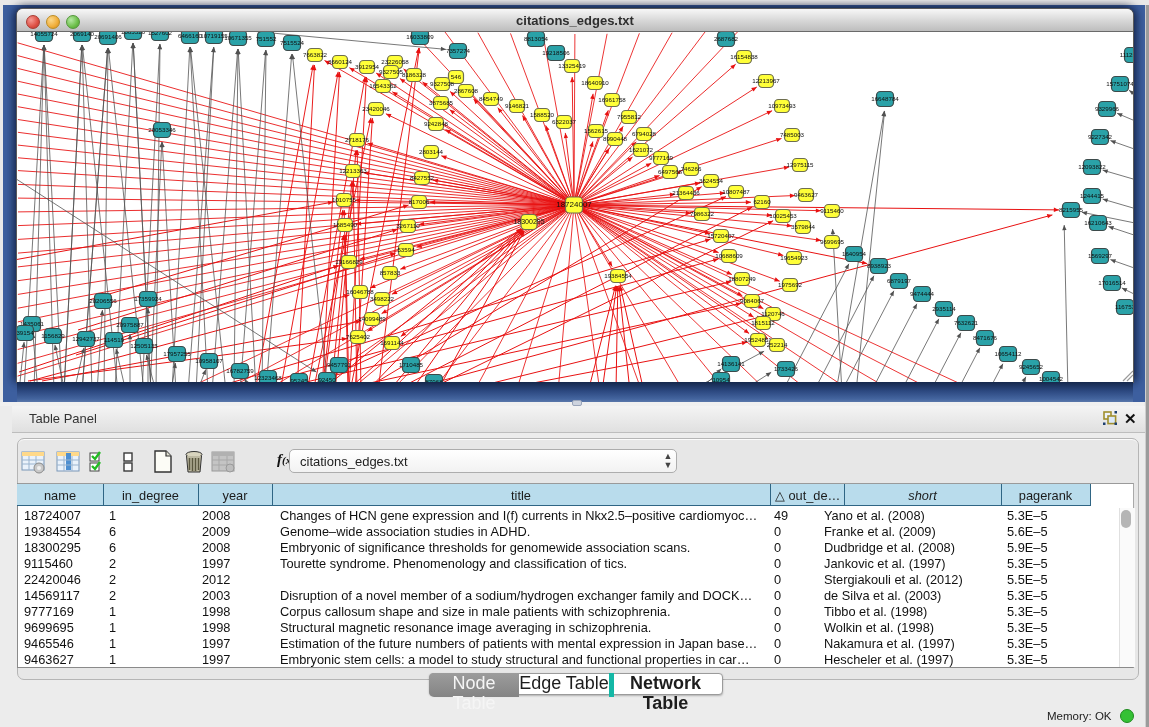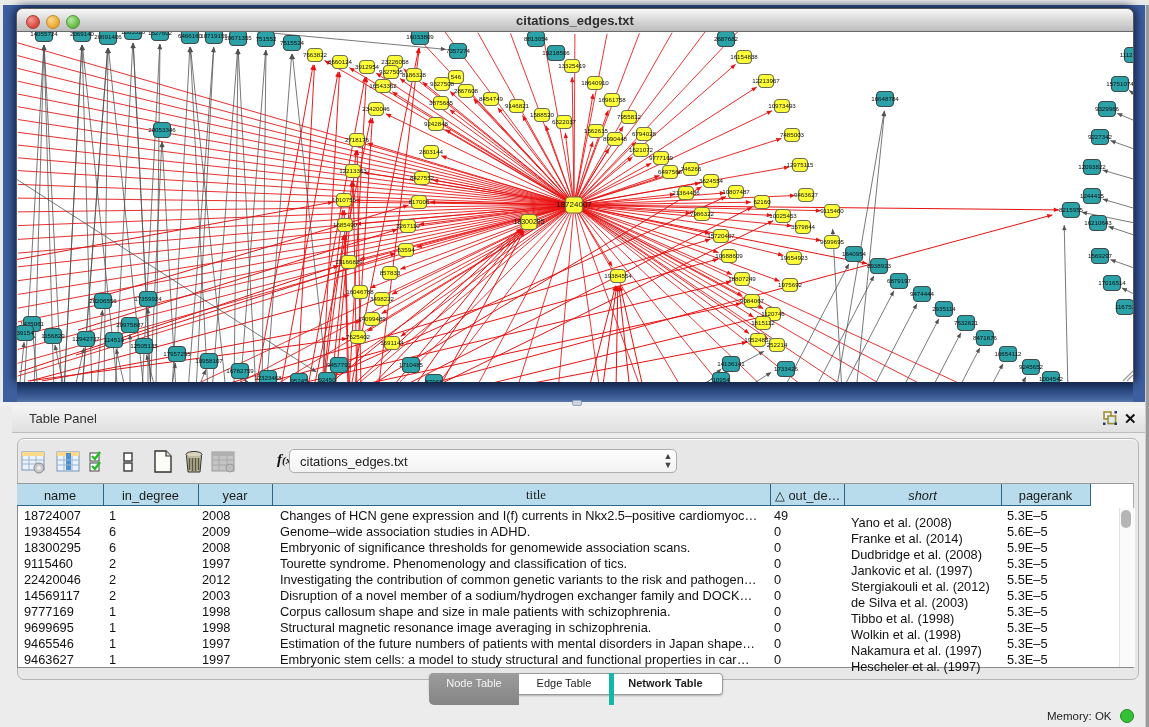--- a/index.html
+++ b/index.html
@@ -36,28 +36,28 @@
 #stepper{left:661px;top:452px;width:14px;height:18px;font-size:9px;color:#444;line-height:9px;text-align:center;}
 
 #tviewport{left:17px;top:483px;width:1117px;height:185px;background:#fff;border-top:1px solid #9a9a9a;border-bottom:1px solid #8a8a8a;border-left:1px solid #8a8a8a;border-right:1px solid #aaa;box-sizing:border-box;}
 #thead{left:17px;top:484px;width:1073px;height:22px;background:#b9dcec;border-bottom:1px solid #2f6584;box-sizing:border-box;}
 .hcell{position:absolute;top:488px;font-size:12.8px;color:#1b1b1b;text-align:center;}
 .hsep{position:absolute;top:484px;height:22px;width:1px;background:#2f6584;}
 .trow{position:absolute;left:17px;width:1073px;height:16px;font-size:12.8px;line-height:16px;color:#111;}
 .trow span{position:absolute;top:0;white-space:nowrap;overflow:hidden;}
 .c1{left:7px;width:90px;}.c2{left:92px;width:90px;}.c3{left:185px;width:70px;}
 .c4{left:263px;width:498px;}.c5{left:757px;width:70px;}
-.c6{left:834px;width:157px;margin-top:7px;}.c7{left:990px;width:95px;}
+.c6{left:807px;width:157px;}.c7{left:990px;width:95px;}
 
 #sbar{left:1119px;top:508px;width:15px;height:159px;background:#fafafa;border-left:1px solid #e0e0e0;}
 #sthumb{left:1121px;top:510px;width:10px;height:18px;background:#b5b5b5;border-radius:5px;}
 
 #tabs{left:429px;top:673px;height:20px;border:1px solid #9b9b9b;border-radius:4px;background:#fff;
  box-shadow:0 1px 0 rgba(255,255,255,.7);}
-.tab{position:absolute;top:673px;height:32px;line-height:20px;font-size:11px;color:#1d1d1d;text-align:center;}
+.tab{position:absolute;top:673px;height:24px;line-height:20px;font-size:18px;color:#1d1d1d;text-align:center;}
 #tab1{left:429px;width:90px;background:linear-gradient(#9c9c9c,#848484);color:#f5f5f5;border-radius:5px 0 0 5px;}
 #tab2{left:519px;width:90px;border-right:5px solid #14b8a6;}
 #tab3{left:609px;width:113px;font-weight:bold;}
 
 #mem{right:28px;top:710px;font-size:11.5px;color:#222;}
 #memdot{left:1120px;top:709px;width:12px;height:12px;border-radius:50%;background:#35c135;border:1px solid #1f8a1f;}
 </style></head>
 <body>
 <div id="stage">
 <div class="abs" id="topgray"></div>
@@ -840,21 +840,21 @@
       <circle cx="19" cy="18" r="4" fill="#bdbdbd" stroke="#9a9a9a"></circle>
     </svg>
 <div class="abs" style="left:249px;top:451px;font-size:15px;color:#111;font-style:italic;font-weight:bold;font-family:'Liberation Serif',serif;margin-left:28px;">f<span style="font-size:11px;">(x)</span></div>
 <div class="abs" id="combo">citations_edges.txt</div>
 <div class="abs" id="stepper">▲<br>▼</div>
 <div class="abs" id="tviewport"></div>
 <div class="abs" id="thead"></div>
 <div class="hcell" style="left:17px;width:86px;">name</div>
 <div class="hcell" style="left:103px;width:95px;">in_degree</div>
 <div class="hcell" style="left:198px;width:74px;">year</div>
-<div class="hcell" style="left:287px;width:498px;font-family:Liberation Serif, serif;">title</div>
+<div class="hcell" style="left:272px;width:498px;">title</div>
 <div class="hcell" style="left:770px;width:74px;text-align:left;padding-left:5px;">△ out_de…</div>
 <div class="hcell" style="left:844px;width:157px;font-style:italic;">short</div>
 <div class="hcell" style="left:1001px;width:89px;">pagerank</div>
 <div class="hsep" style="left:103px;"></div>
 <div class="hsep" style="left:198px;"></div>
 <div class="hsep" style="left:272px;"></div>
 <div class="hsep" style="left:770px;"></div>
 <div class="hsep" style="left:844px;"></div>
 <div class="hsep" style="left:1001px;"></div>
 <div class="hsep" style="left:1090px;"></div>
@@ -866,21 +866,21 @@
       <span class="c5">49</span>
       <span class="c6">Yano et al. (2008)</span>
       <span class="c7">5.3E–5</span>
     </div>
 <div class="trow" style="top:524px">
       <span class="c1">19384554</span>
       <span class="c2">6</span>
       <span class="c3">2009</span>
       <span class="c4">Genome–wide association studies in ADHD.</span>
       <span class="c5">0</span>
-      <span class="c6">Franke et al. (2014)</span>
+      <span class="c6">Franke et al. (2009)</span>
       <span class="c7">5.6E–5</span>
     </div>
 <div class="trow" style="top:540px">
       <span class="c1">18300295</span>
       <span class="c2">6</span>
       <span class="c3">2008</span>
       <span class="c4">Embryonic of significance thresholds for genomewide association scans.</span>
       <span class="c5">0</span>
       <span class="c6">Dudbridge et al. (2008)</span>
       <span class="c7">5.9E–5</span>
@@ -891,21 +891,20 @@
       <span class="c3">1997</span>
       <span class="c4">Tourette syndrome. Phenomenology and classification of tics.</span>
       <span class="c5">0</span>
       <span class="c6">Jankovic et al. (1997)</span>
       <span class="c7">5.3E–5</span>
     </div>
 <div class="trow" style="top:572px">
       <span class="c1">22420046</span>
       <span class="c2">2</span>
       <span class="c3">2012</span>
-      <span class="c4">Investigating the contribution of common genetic variants to the risk and pathogen…</span>
       <span class="c5">0</span>
       <span class="c6">Stergiakouli et al. (2012)</span>
       <span class="c7">5.5E–5</span>
     </div>
 <div class="trow" style="top:588px">
       <span class="c1">14569117</span>
       <span class="c2">2</span>
       <span class="c3">2003</span>
       <span class="c4">Disruption of a novel member of a sodium/hydrogen exchanger family and DOCK…</span>
       <span class="c5">0</span>
@@ -927,21 +926,21 @@
       <span class="c3">1998</span>
       <span class="c4">Structural magnetic resonance image averaging in schizophrenia.</span>
       <span class="c5">0</span>
       <span class="c6">Wolkin et al. (1998)</span>
       <span class="c7">5.3E–5</span>
     </div>
 <div class="trow" style="top:636px">
       <span class="c1">9465546</span>
       <span class="c2">1</span>
       <span class="c3">1997</span>
-      <span class="c4">Estimation of the future numbers of patients with mental disorders in Japan shape…</span>
+      <span class="c4">Estimation of the future numbers of patients with mental expression in Japan base…</span>
       <span class="c5">0</span>
       <span class="c6">Nakamura et al. (1997)</span>
       <span class="c7">5.3E–5</span>
     </div>
 <div class="trow" style="top:652px">
       <span class="c1">9463627</span>
       <span class="c2">1</span>
       <span class="c3">1997</span>
       <span class="c4">Embryonic stem cells: a model to study structural and functional properties in car…</span>
       <span class="c5">0</span>

